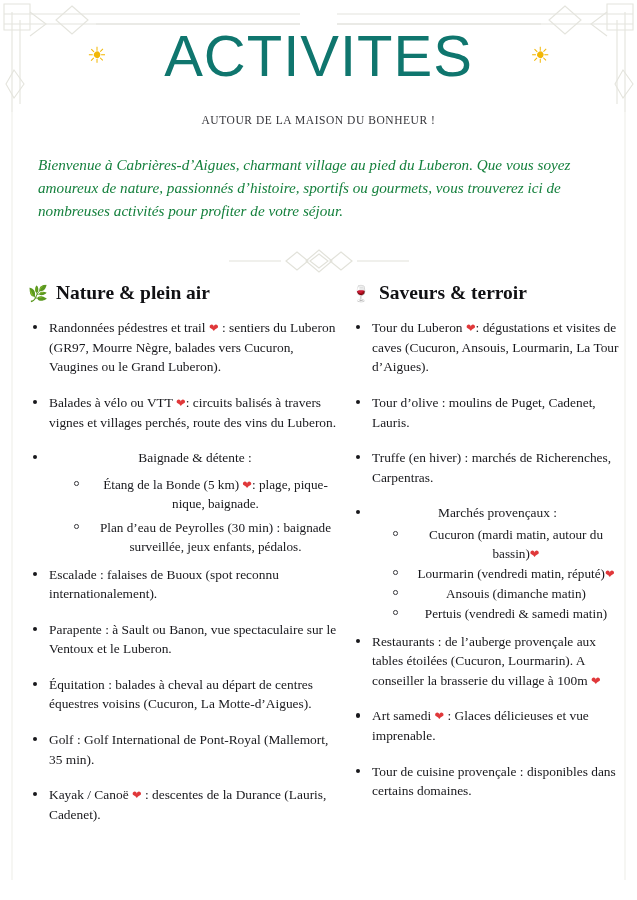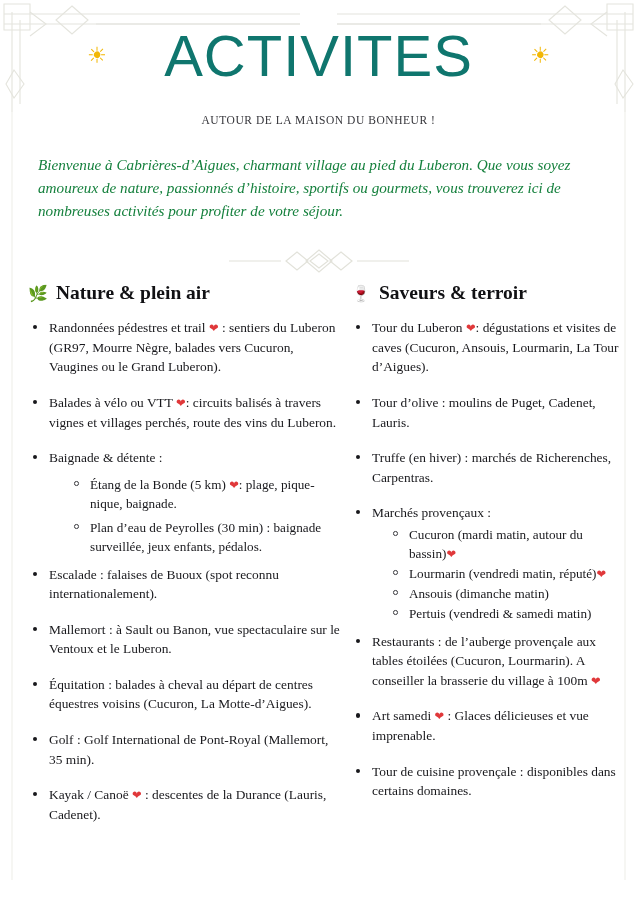--- a/index.html
+++ b/index.html
@@ -129,21 +129,21 @@
   ul.lvl1 > li.item::before {
     content: "";
     position: absolute;
     left: 5px;
     top: 7px;
     width: 4.2px;
     height: 4.2px;
     border-radius: 50%;
     background: #18181c;
   }
-  ul.lvl1 > li.item.tight { margin-bottom: 9px; }
+  ul.lvl1 > li.item.tight { margin-bottom: 9px; text-align: center; }
 
   .lbl { font-weight: normal; }
   .heart { color: #e0383a; font-size: 11.5px; }
 
   ul.lvl2 {
     list-style: none;
     margin: 7px 0 0 0;
     padding: 0 0 0 22px;
   }
   ul.lvl2 > li {
@@ -230,21 +230,21 @@
         <span>Nature &amp; plein air</span>
       </h2>
       <ul class="lvl1">
           <li class="item"><span class="lbl">Randonnées pédestres et trail</span> <span class="heart">❤</span> :<span> sentiers du Luberon (GR97, Mourre Nègre, balades vers Cucuron, Vaugines ou le Grand Luberon).</span></li>
           <li class="item"><span class="lbl">Balades à vélo ou VTT</span> <span class="heart">❤</span>:<span> circuits balisés à travers vignes et villages perchés, route des vins du Luberon.</span></li>
           <li class="item tight"><span class="lbl">Baignade &amp; détente</span> :<ul class="lvl2">
               <li>Étang de la Bonde (5 km) <span class="heart">❤</span>: plage, pique-nique, baignade.</li>
               <li>Plan d’eau de Peyrolles (30 min) : baignade surveillée, jeux enfants, pédalos.</li>
             </ul></li>
           <li class="item"><span class="lbl">Escalade</span> :<span> falaises de Buoux (spot reconnu internationalement).</span></li>
-          <li class="item"><span class="lbl">Mallemort</span> :<span> à Sault ou Banon, vue spectaculaire sur le Ventoux et le Luberon.</span></li>
+          <li class="item"><span class="lbl">Parapente</span> :<span> à Sault ou Banon, vue spectaculaire sur le Ventoux et le Luberon.</span></li>
           <li class="item"><span class="lbl">Équitation</span> :<span> balades à cheval au départ de centres équestres voisins (Cucuron, La Motte-d’Aigues).</span></li>
           <li class="item"><span class="lbl">Golf</span> :<span> Golf International de Pont-Royal (Mallemort, 35 min).</span></li>
           <li class="item"><span class="lbl">Kayak / Canoë</span> <span class="heart">❤</span> :<span> descentes de la Durance (Lauris, Cadenet).</span></li>
         </ul>
     </div>
 
     <div class="col col-right">
       <h2 class="sec-head">
         <span class="sec-emoji">🍷</span>
         <span>Saveurs &amp; terroir</span>

